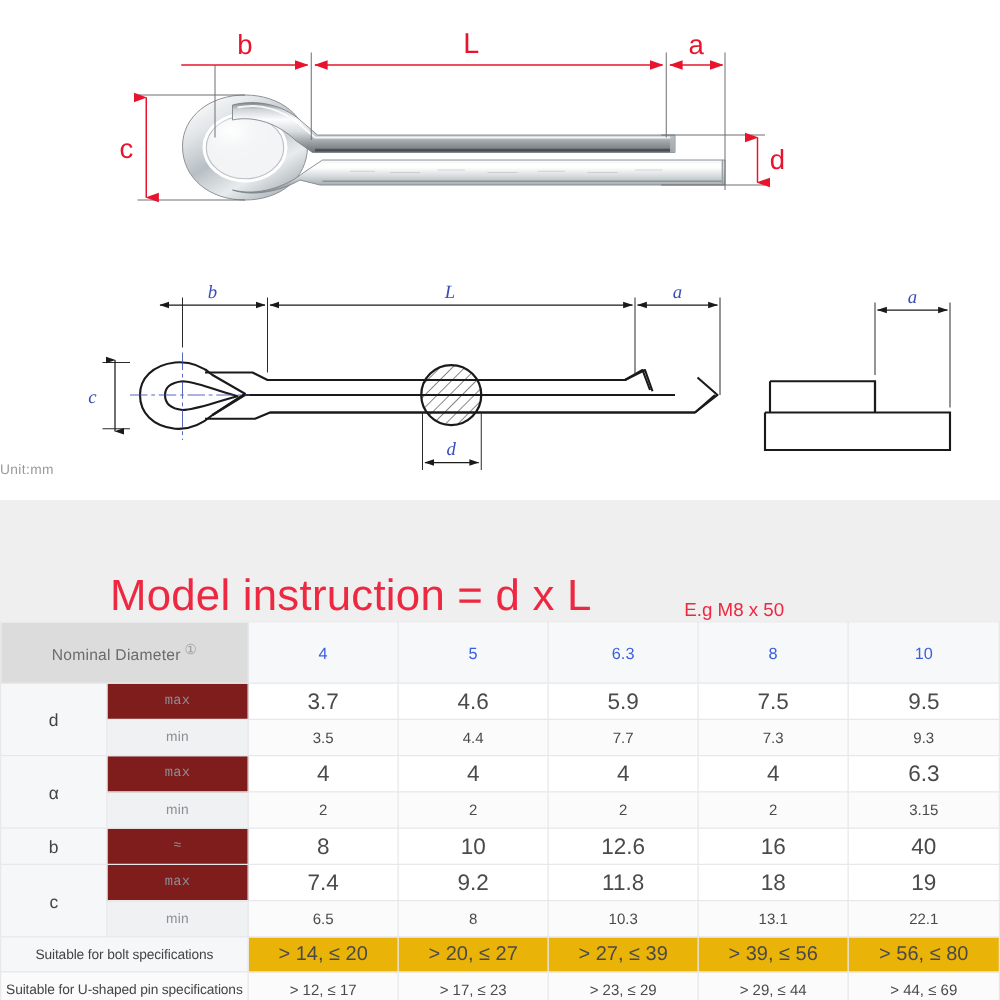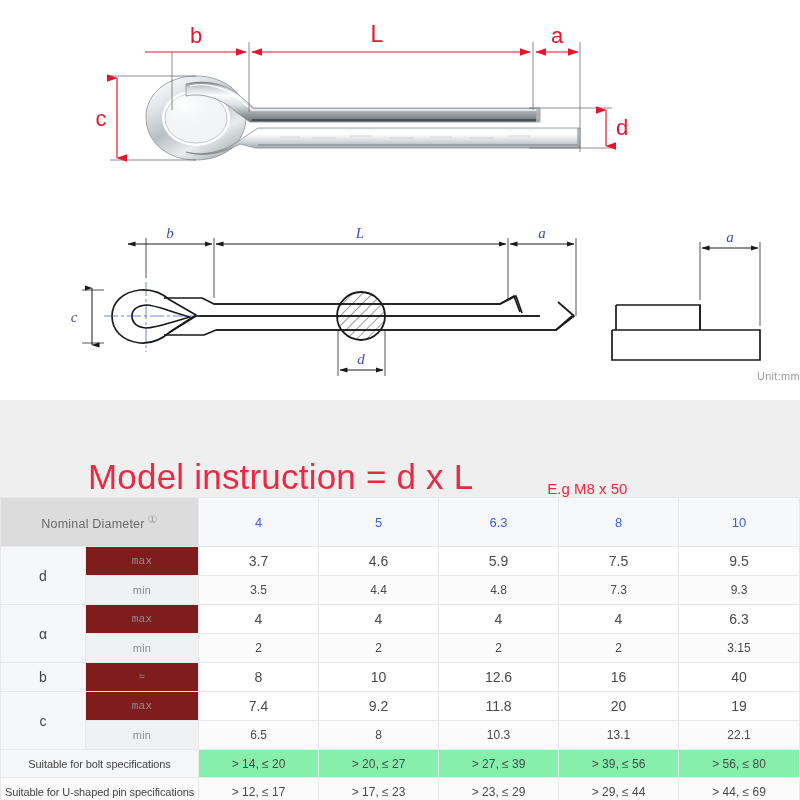--- a/index.html
+++ b/index.html
@@ -31,21 +31,21 @@
     height: 200px;
     background: #ffffff;
   }
   #cad-svg { display: block; }
 
   .unit-note {
     position: absolute;
     left: 0;
     top: 170px;
     width: 800px;
-    text-align: right;
+    text-align: left;
     font-size: 11px;
     color: #9a9a9a;
     letter-spacing: .3px;
   }
 
   
   #model-banner {
     position: relative;
     width: 800px;
     height: 97px;
@@ -131,21 +131,21 @@
   td.mm-alt {
     background: #7f1d1d;
     color: #8d8d92;
     font-size: 11px;
     letter-spacing: .2px;
     font-family: Liberation Mono, monospace;
   }
   td.val {
     background: #ffffff;
     color: #4a4a4a;
-    font-size: 14px;
+    font-size: 18px;
   }
   td.val-alt {
     background: #fbfbfc;
     color: #4a4a4a;
     font-size: 12px;
   }
   tr.data { height: 29px; }
   tr.suit { height: 28px; }
   td.suit-label {
     background: #f6f7f9;
@@ -155,23 +155,23 @@
     letter-spacing: -.1px;
   }
   td.suit-label-alt {
     background: #fbfbfc;
     color: #444;
     font-size: 11px;
     font-weight: bold;
     letter-spacing: -.1px;
   }
   td.suit-val {
-    background: #86efac;
+    background: #eab308;
     color: #4a4a4a;
-    font-size: 12px;
+    font-size: 16px;
   }
   td.suit-val-alt {
     background: #fbfbfc;
     color: #4a4a4a;
     font-size: 12px;
   }
 </style>
 </head>
 <body>
 
@@ -413,21 +413,21 @@
         <td class="val">4.6</td>
         <td class="val">5.9</td>
         <td class="val">7.5</td>
         <td class="val">9.5</td>
       </tr>
 
       <tr class="data">
         <td class="mm">min</td>
         <td class="val-alt">3.5</td>
         <td class="val-alt">4.4</td>
-        <td class="val-alt">4.8</td>
+        <td class="val-alt">7.7</td>
         <td class="val-alt">7.3</td>
         <td class="val-alt">9.3</td>
       </tr>
 
       <tr class="data">
         <td class="letter" rowspan="2">α</td>
         <td class="mm-alt">max</td>
         <td class="val">4</td>
         <td class="val">4</td>
         <td class="val">4</td>
@@ -453,21 +453,21 @@
         <td class="val">16</td>
         <td class="val">40</td>
       </tr>
 
       <tr class="data">
         <td class="letter" rowspan="2">c</td>
         <td class="mm-alt">max</td>
         <td class="val">7.4</td>
         <td class="val">9.2</td>
         <td class="val">11.8</td>
-        <td class="val">20</td>
+        <td class="val">18</td>
         <td class="val">19</td>
       </tr>
 
       <tr class="data">
         <td class="mm">min</td>
         <td class="val-alt">6.5</td>
         <td class="val-alt">8</td>
         <td class="val-alt">10.3</td>
         <td class="val-alt">13.1</td>
         <td class="val-alt">22.1</td>

